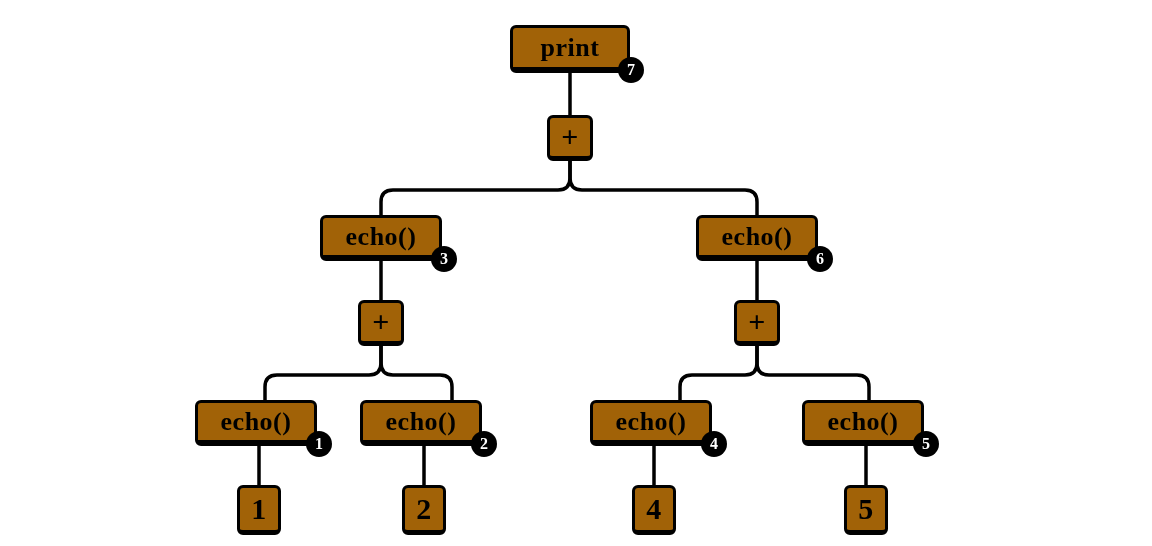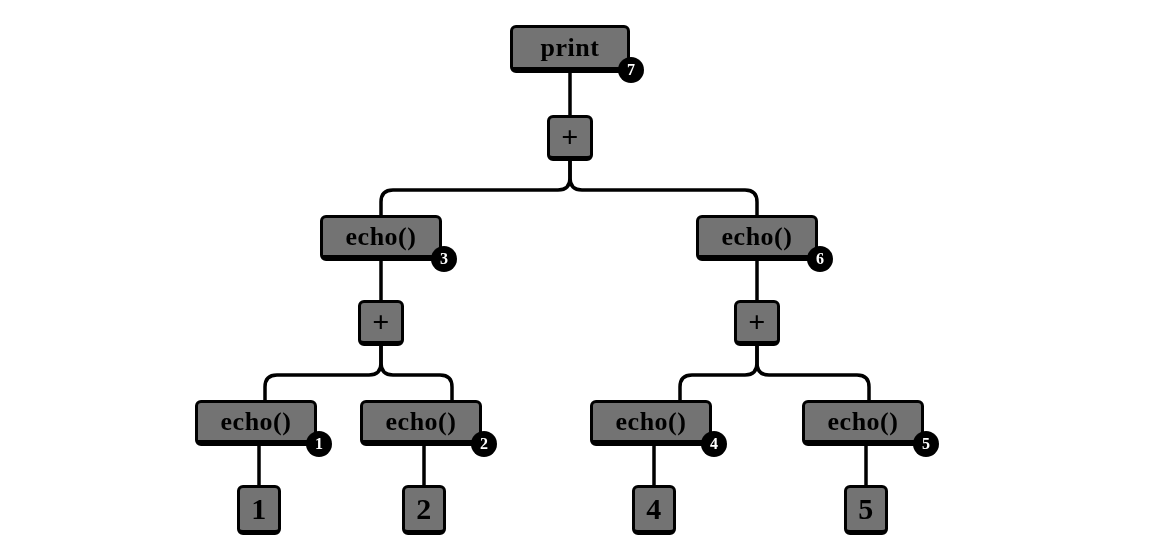--- a/index.html
+++ b/index.html
@@ -20,21 +20,21 @@
     top: 0; left: 0;
     width: 1152px;
     height: 546px;
     pointer-events: none;
   }
   .node {
     position: absolute;
     box-sizing: border-box;
     border: 3px solid #000;
     border-radius: 6px;
-    background: #737373;
+    background: #a16207;
     display: flex;
     align-items: center;
     justify-content: center;
     font-weight: 600;
     color: #000;
     letter-spacing: 0.5px;
   }
   .node.wide { border-bottom-width: 6px; }
   .node.small { border-bottom-width: 5px; }
   .node.leaf  { border-bottom-width: 5px; }

